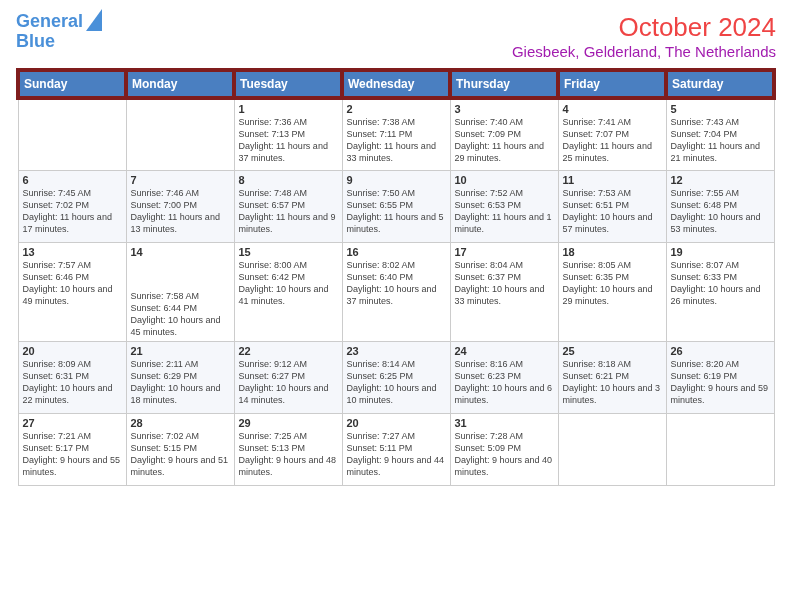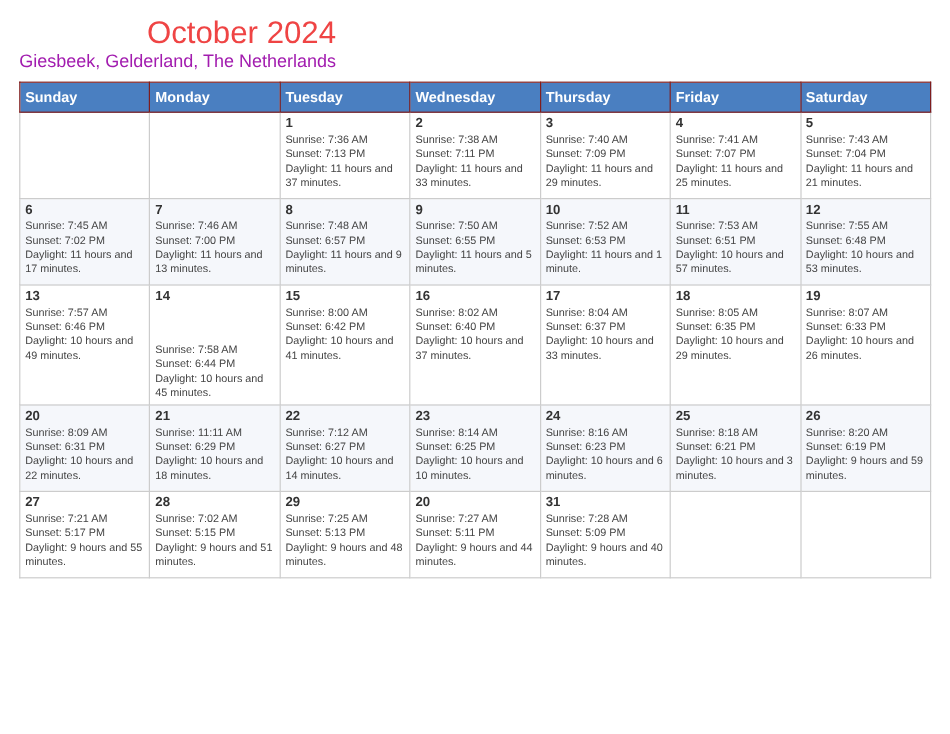--- a/index.html
+++ b/index.html
@@ -59,21 +59,21 @@
       border-collapse: collapse;
       table-layout: fixed;
     }
     thead tr th {
       background: #4a7fc1;
       color: #fff;
       font-size: 12px;
       font-weight: bold;
       padding: 5px 4px;
       text-align: left;
-      border: 1px solid #7f1d1d;
+      border: 4px solid #7f1d1d;
     }
     tbody tr td {
       border: 1px solid #ccc;
       vertical-align: top;
       padding: 3px 4px;
       font-size: 9.5px;
       color: #333;
       height: 72px;
     }
     tbody tr:nth-child(even) td {
@@ -96,20 +96,31 @@
     }
     .empty-cell {
       background: #fff !important;
     }
   </style>
 </head>
 <body>
 
 <div class="page">
   <div class="header">
+    <div class="logo">
+      <div>
+        <div style="display:flex;align-items:center;">
+          <span class="logo-text">
+            <span>General</span>
+          </span>
+          <div class="logo-triangle"></div>
+        </div>
+        <div style="font-size:18px;font-weight:bold;color:#4a90d9;line-height:1.1;">Blue</div>
+      </div>
+    </div>
     <div class="title-block">
       <div class="month-title">October 2024</div>
       <div class="subtitle">Giesbeek, Gelderland, The Netherlands</div>
     </div>
   </div>
 
   <table>
     <thead>
       <tr>
       <th>Sunday</th>
@@ -246,27 +257,27 @@
         </tr>
         <tr>
           <td>
             <span class="day-num">20</span>
             <div class="day-info" style="white-space: pre-line;">Sunrise: 8:09 AM
 Sunset: 6:31 PM
 Daylight: 10 hours and 22 minutes.</div>
           </td>
           <td>
             <span class="day-num">21</span>
-            <div class="day-info" style="white-space: pre-line;">Sunrise: 11:11 AM
+            <div class="day-info" style="white-space: pre-line;">Sunrise: 2:11 AM
 Sunset: 6:29 PM
 Daylight: 10 hours and 18 minutes.</div>
           </td>
           <td>
             <span class="day-num">22</span>
-            <div class="day-info" style="white-space: pre-line;">Sunrise: 7:12 AM
+            <div class="day-info" style="white-space: pre-line;">Sunrise: 9:12 AM
 Sunset: 6:27 PM
 Daylight: 10 hours and 14 minutes.</div>
           </td>
           <td>
             <span class="day-num">23</span>
             <div class="day-info" style="white-space: pre-line;">Sunrise: 8:14 AM
 Sunset: 6:25 PM
 Daylight: 10 hours and 10 minutes.</div>
           </td>
           <td>

